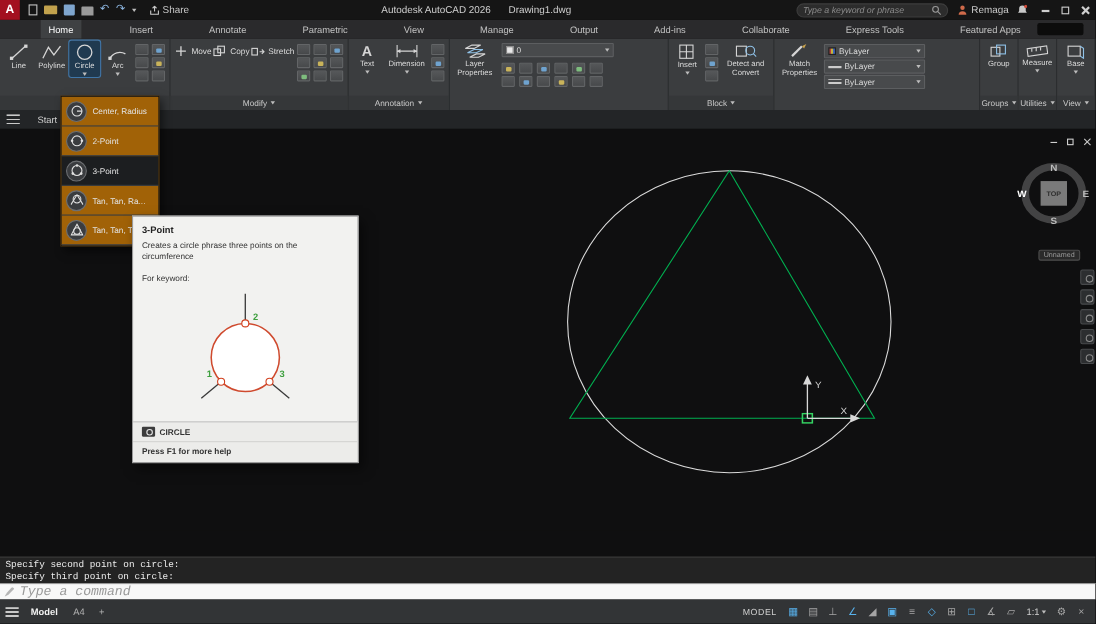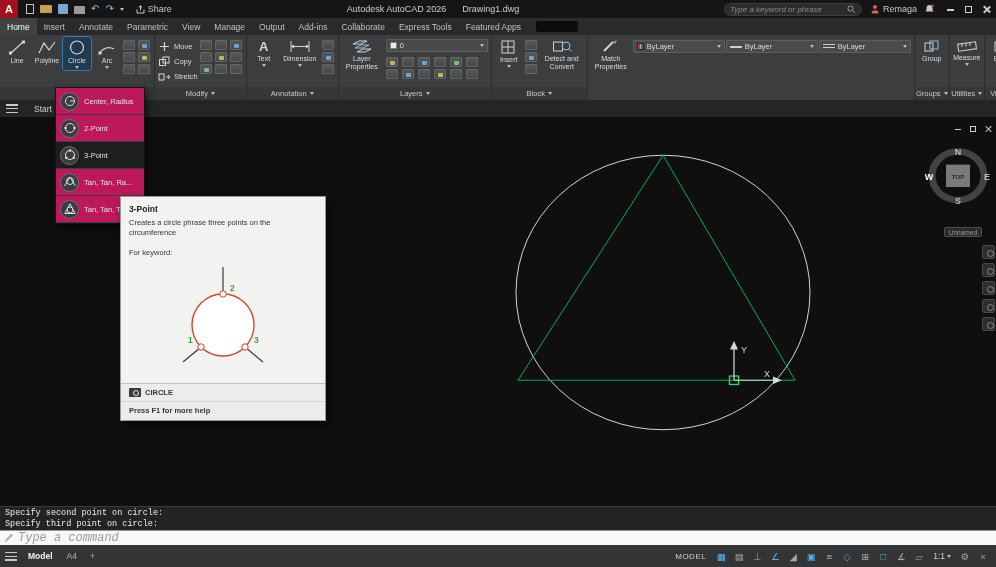--- a/index.html
+++ b/index.html
@@ -28,52 +28,52 @@
   .user { display:flex; align-items:center; gap:3px; }
   .winbtns { display:flex; gap:9px; margin-left:4px; align-items:center; }
   .wb { width:9px; height:9px; position:relative; display:inline-block; }
   .wb-min::after { content:""; position:absolute; left:1px; right:1px; bottom:3px; height:1.5px; background:#cfcfcf; }
   .wb-max::after { content:""; position:absolute; inset:1px; border:1px solid #cfcfcf; }
   .wb-close::before,.wb-close::after { content:""; position:absolute; left:4px; top:0; width:1.5px; height:9px; background:#cfcfcf; }
   .wb-close::before { transform:rotate(45deg); } .wb-close::after { transform:rotate(-45deg); }
 
   
   .tabrow { flex:0 0 17px; background:#2a2a2c; display:flex; align-items:stretch; font-size:8.5px; color:#c2c2c2; z-index:80; }
-  .tab { padding:0 7px; display:flex; align-items:center; white-space:nowrap; }
+  .tab { padding:0 7px; display:flex; align-items:center; white-space:nowrap;margin-left:37px; }
   .tab.active { background:#3f4143; color:#ffffff; }
   .tab-dark-box { width:42px; height:11px; background:#0c0c0c; border-radius:2px; align-self:center; margin-left:8px; }
 
   
   .ribbon { flex:0 0 65px; background:#3b3d3f; display:flex; position:relative; z-index:40; }
   .panel { display:flex; flex-direction:column; border-right:1px solid #2b2d2f; }
   .panel-content { flex:1; display:flex; align-items:flex-start; padding:2px 3px; gap:2px; }
   .panel-label { height:13px; display:flex; align-items:center; justify-content:center; gap:3px; font-size:7.5px; color:#c9c9c9; background:#353739; }
   .bb { width:28px; display:flex; flex-direction:column; align-items:center; gap:1px; padding:2px 0 1px; border-radius:2px; }
   .bb.w40 { width:40px; } .bb.w44 { width:44px; }
   .bb .lbl { font-size:7px; color:#dcdcdc; text-align:center; line-height:1.15; }
   .bb.active { background:#203a50; outline:1px solid #3f76a8; }
   .texticon { font-size:13px; font-weight:700; color:#d5d5d5; line-height:15px; }
-  .mrows { display:flex; flex-direction:column; gap:1px; padding-top:2px; }
+  .mrows { display:flex; flex-direction:row; gap:1px; padding-top:2px; }
   .mrow { display:flex; align-items:center; gap:3px; height:14px; }
   .mrow .lbl { font-size:7.5px; color:#dcdcdc; }
   .minigrid { display:grid; gap:2px; padding-top:3px; }
   .g1 { grid-template-columns:13px; } .g2 { grid-template-columns:13px 13px; }
   .g3 { grid-template-columns:13px 13px 13px; } .g6 { grid-template-columns:repeat(6,14px); }
   .mini { width:12px; height:10px; border:1px solid #636567; background:linear-gradient(#555759,#47494b); border-radius:1px; position:relative; }
   .mini.mb::after,.mini.my::after,.mini.mg::after { content:""; position:absolute; left:3px; top:2.5px; width:5px; height:4px; border-radius:1px; }
   .mini.mb::after { background:#6fa3cf; } .mini.my::after { background:#c9b35a; } .mini.mg::after { background:#7ebd7e; }
   .dd { display:flex; align-items:center; gap:3px; background:#484a4c; border:1px solid #5c5e60; height:13px; padding:0 3px; font-size:7.5px; color:#dddddd; border-radius:1px; }
   .dd .caret { margin-left:auto; }
   .dd.ddlayers { width:102px; } .dd.ddprops { width:92px; }
   .sw { flex:0 0 auto; }
   .sw-white { width:7px; height:7px; background:#e9e9e9; border:1px solid #808080; }
   .sw-multi { width:7px; height:7px; background:linear-gradient(90deg,#c23b3b 0 33%,#c2b43b 33% 66%,#3b66c2 66%); border:1px solid #222; }
   .sw-line { width:12px; height:2px; background:#cccccc; }
   .sw-lw { width:12px; height:6px; background:repeating-linear-gradient(to bottom,#cccccc 0 1px,transparent 1px 3px); }
-  .props-col { display:flex; flex-direction:row; gap:1px; padding-top:3px; }
+  .props-col { display:flex; flex-direction:column; gap:1px; padding-top:3px; }
   .layers-right { display:flex; flex-direction:column; gap:2px; margin-left:2px; padding-top:2px; }
   .panel.grow { flex:1 1 auto; }
 
   
   .filetabs { flex:0 0 17px; background:#232527; display:flex; align-items:center; gap:8px; padding:0 6px; z-index:30;text-align:right; }
   .hb { width:12px; height:9px; background:repeating-linear-gradient(to bottom,#c9c9c9 0 1.5px,transparent 1.5px 3.75px); }
   .ft-start { font-size:8.5px; color:#cfcfcf; padding:0 8px; border-right:1px solid #3a3c3e; height:100%; display:flex; align-items:center; }
 
   
   .canvas { flex:1 1 auto; position:relative; background:#0f0f10; overflow:hidden; }
@@ -83,21 +83,21 @@
   .vpc-min::after { content:""; position:absolute; left:1px; right:1px; bottom:3px; height:1.2px; background:#cfcfcf; }
   .vpc-max::after { content:""; position:absolute; inset:1px; border:1px solid #cfcfcf; }
   .vpc-close::before,.vpc-close::after { content:""; position:absolute; left:3.5px; top:0; width:1.2px; height:8px; background:#cfcfcf; }
   .vpc-close::before { transform:rotate(45deg); } .vpc-close::after { transform:rotate(-45deg); }
   .view-label { position:absolute; top:110px; right:14px; border:1px solid #4d4d4d; background:#2a2a2a; color:#9b9b9b; font-size:6.5px; padding:0 4px; height:10px; line-height:9px; border-radius:2px; }
   .navcol { position:absolute; top:128px; right:1px; display:flex; flex-direction:column; gap:4px; }
   .navico { width:13px; height:14px; background:#2c2e30; border:1px solid #47494b; border-radius:2px; position:relative; }
   .navico::after { content:""; position:absolute; left:3.5px; top:4px; width:5px; height:5px; border:1px solid #8a8a8a; border-radius:50%; }
 
   
-  .circle-menu { position:absolute; left:55px; top:87px; width:90px; background:#be185d; border:1px solid #141414; z-index:60; box-shadow:3px 4px 8px rgba(0,0,0,.55); }
+  .circle-menu { position:absolute; left:55px; top:87px; width:90px; background:#a16207; border:1px solid #141414; z-index:60; box-shadow:3px 4px 8px rgba(0,0,0,.55); }
   .cm-item { height:27px; display:flex; align-items:center; gap:5px; padding:0 4px; color:#e3e3e3; font-size:7.5px; border-bottom:1px solid #3b3d40; white-space:nowrap; overflow:hidden; }
   .cm-item.selected { background:#1c1e20; }
   .cm-icon { flex:0 0 19px; width:19px; height:19px; border-radius:50%; background:#3a3c3f; border:1px solid #6d6f72; display:flex; align-items:center; justify-content:center; }
 
   
   .tooltip { position:absolute; left:120px; top:196px; width:206px; background:#f2f2f0; border:1px solid #9a9a9a; z-index:70; box-shadow:4px 5px 10px rgba(0,0,0,.5); color:#333; }
   .tt-body { padding:7px 8px 0; }
   .tt-title { font-size:8.5px; font-weight:700; color:#222; }
   .tt-desc { font-size:7.5px; margin-top:4px; color:#333; line-height:1.3; }
   .tt-ex { font-size:7.5px; margin-top:10px; }
@@ -338,24 +338,20 @@
               <span class="mini"></span>
             <span class="mini"></span>
               <span class="mini mb"></span>
               <span class="mini"></span>
               <span class="mini my"></span>
               <span class="mini"></span>
               <span class="mini"></span>
           </div>
         </div>
       </div>
-      <div class="panel-label">
-          <span>Layers</span>
-          <span class="caret sm"></span>
-        </div>
     </div>
 
     <div class="panel">
       <div class="panel-content">
         <div class="bb">
           <svg width="18" height="16">
               <rect x="2" y="2" width="12" height="12" fill="none" stroke="#d5d5d5"></rect>
               <path d="M2,8 H14 M8,2 V14" stroke="#d5d5d5"></path>
             </svg>
           <span class="lbl">Insert</span>

